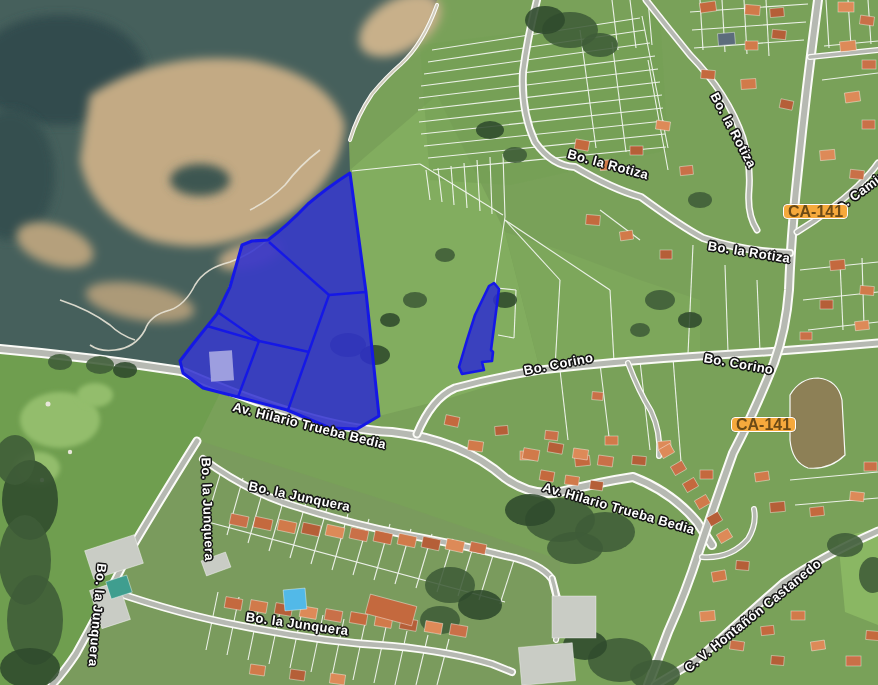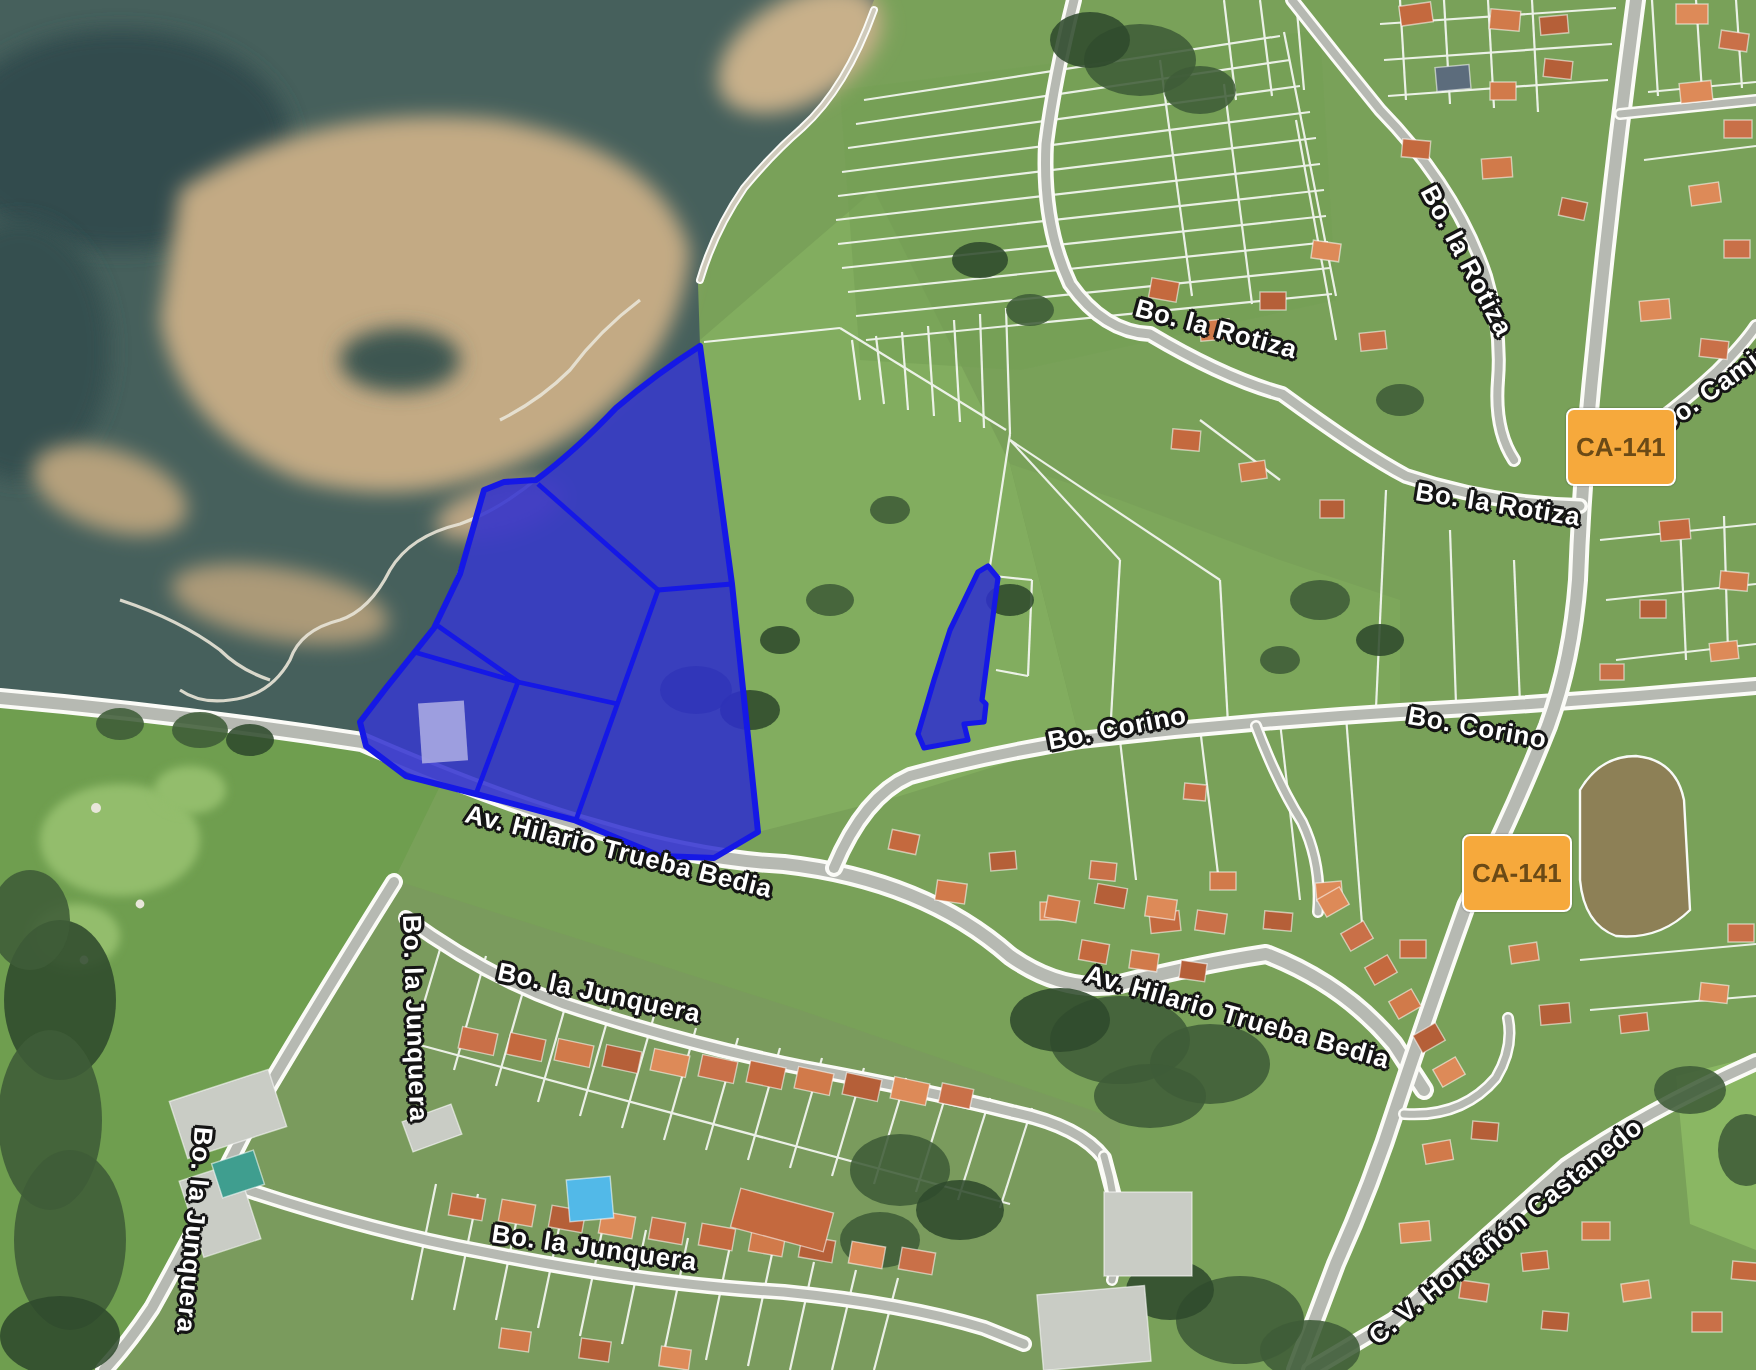--- a/index.html
+++ b/index.html
@@ -5,23 +5,23 @@
   html,body{margin:0;padding:0;background:#222;}
   #stage{position:relative;width:878px;height:685px;overflow:hidden;
          font-family:"Liberation Sans",sans-serif;background:#79a159;}
   #stage svg{position:absolute;left:0;top:0;}
   .mlabel{position:absolute;font-weight:bold;font-size:13px;color:#fff;
           white-space:nowrap;letter-spacing:.4px;transform-origin:0 50%;
           text-shadow:-1px -1px 0 #151515,1px -1px 0 #151515,-1px 1px 0 #151515,
                       1px 1px 0 #151515,0 -1.6px 0 #151515,0 1.6px 0 #151515,
                       -1.6px 0 0 #151515,1.6px 0 0 #151515;
           pointer-events:none;}
-  .badge{position:absolute;font-weight:bold;font-size:13px;line-height:13px;
+  .badge{position:absolute;font-weight:bold;font-size:16px;line-height:13px;
          color:#6b4a16;background:#f6a93c;border:1.5px solid #fff;
-         border-radius:4px;padding:12px 4px;box-shadow:0 0 1px rgba(0,0,0,.4);}
+         border-radius:4px;padding:0 4px;box-shadow:0 0 1px rgba(0,0,0,.4);}
 </style>
 </head>
 <body>
 
 <div id="stage">
   <svg width="878" height="685" viewBox="0 0 878 685">
     <defs>
       <filter id="b4" x="-40%" y="-40%" width="180%" height="180%">
           <feGaussianBlur stdDeviation="5"></feGaussianBlur>
         </filter>

